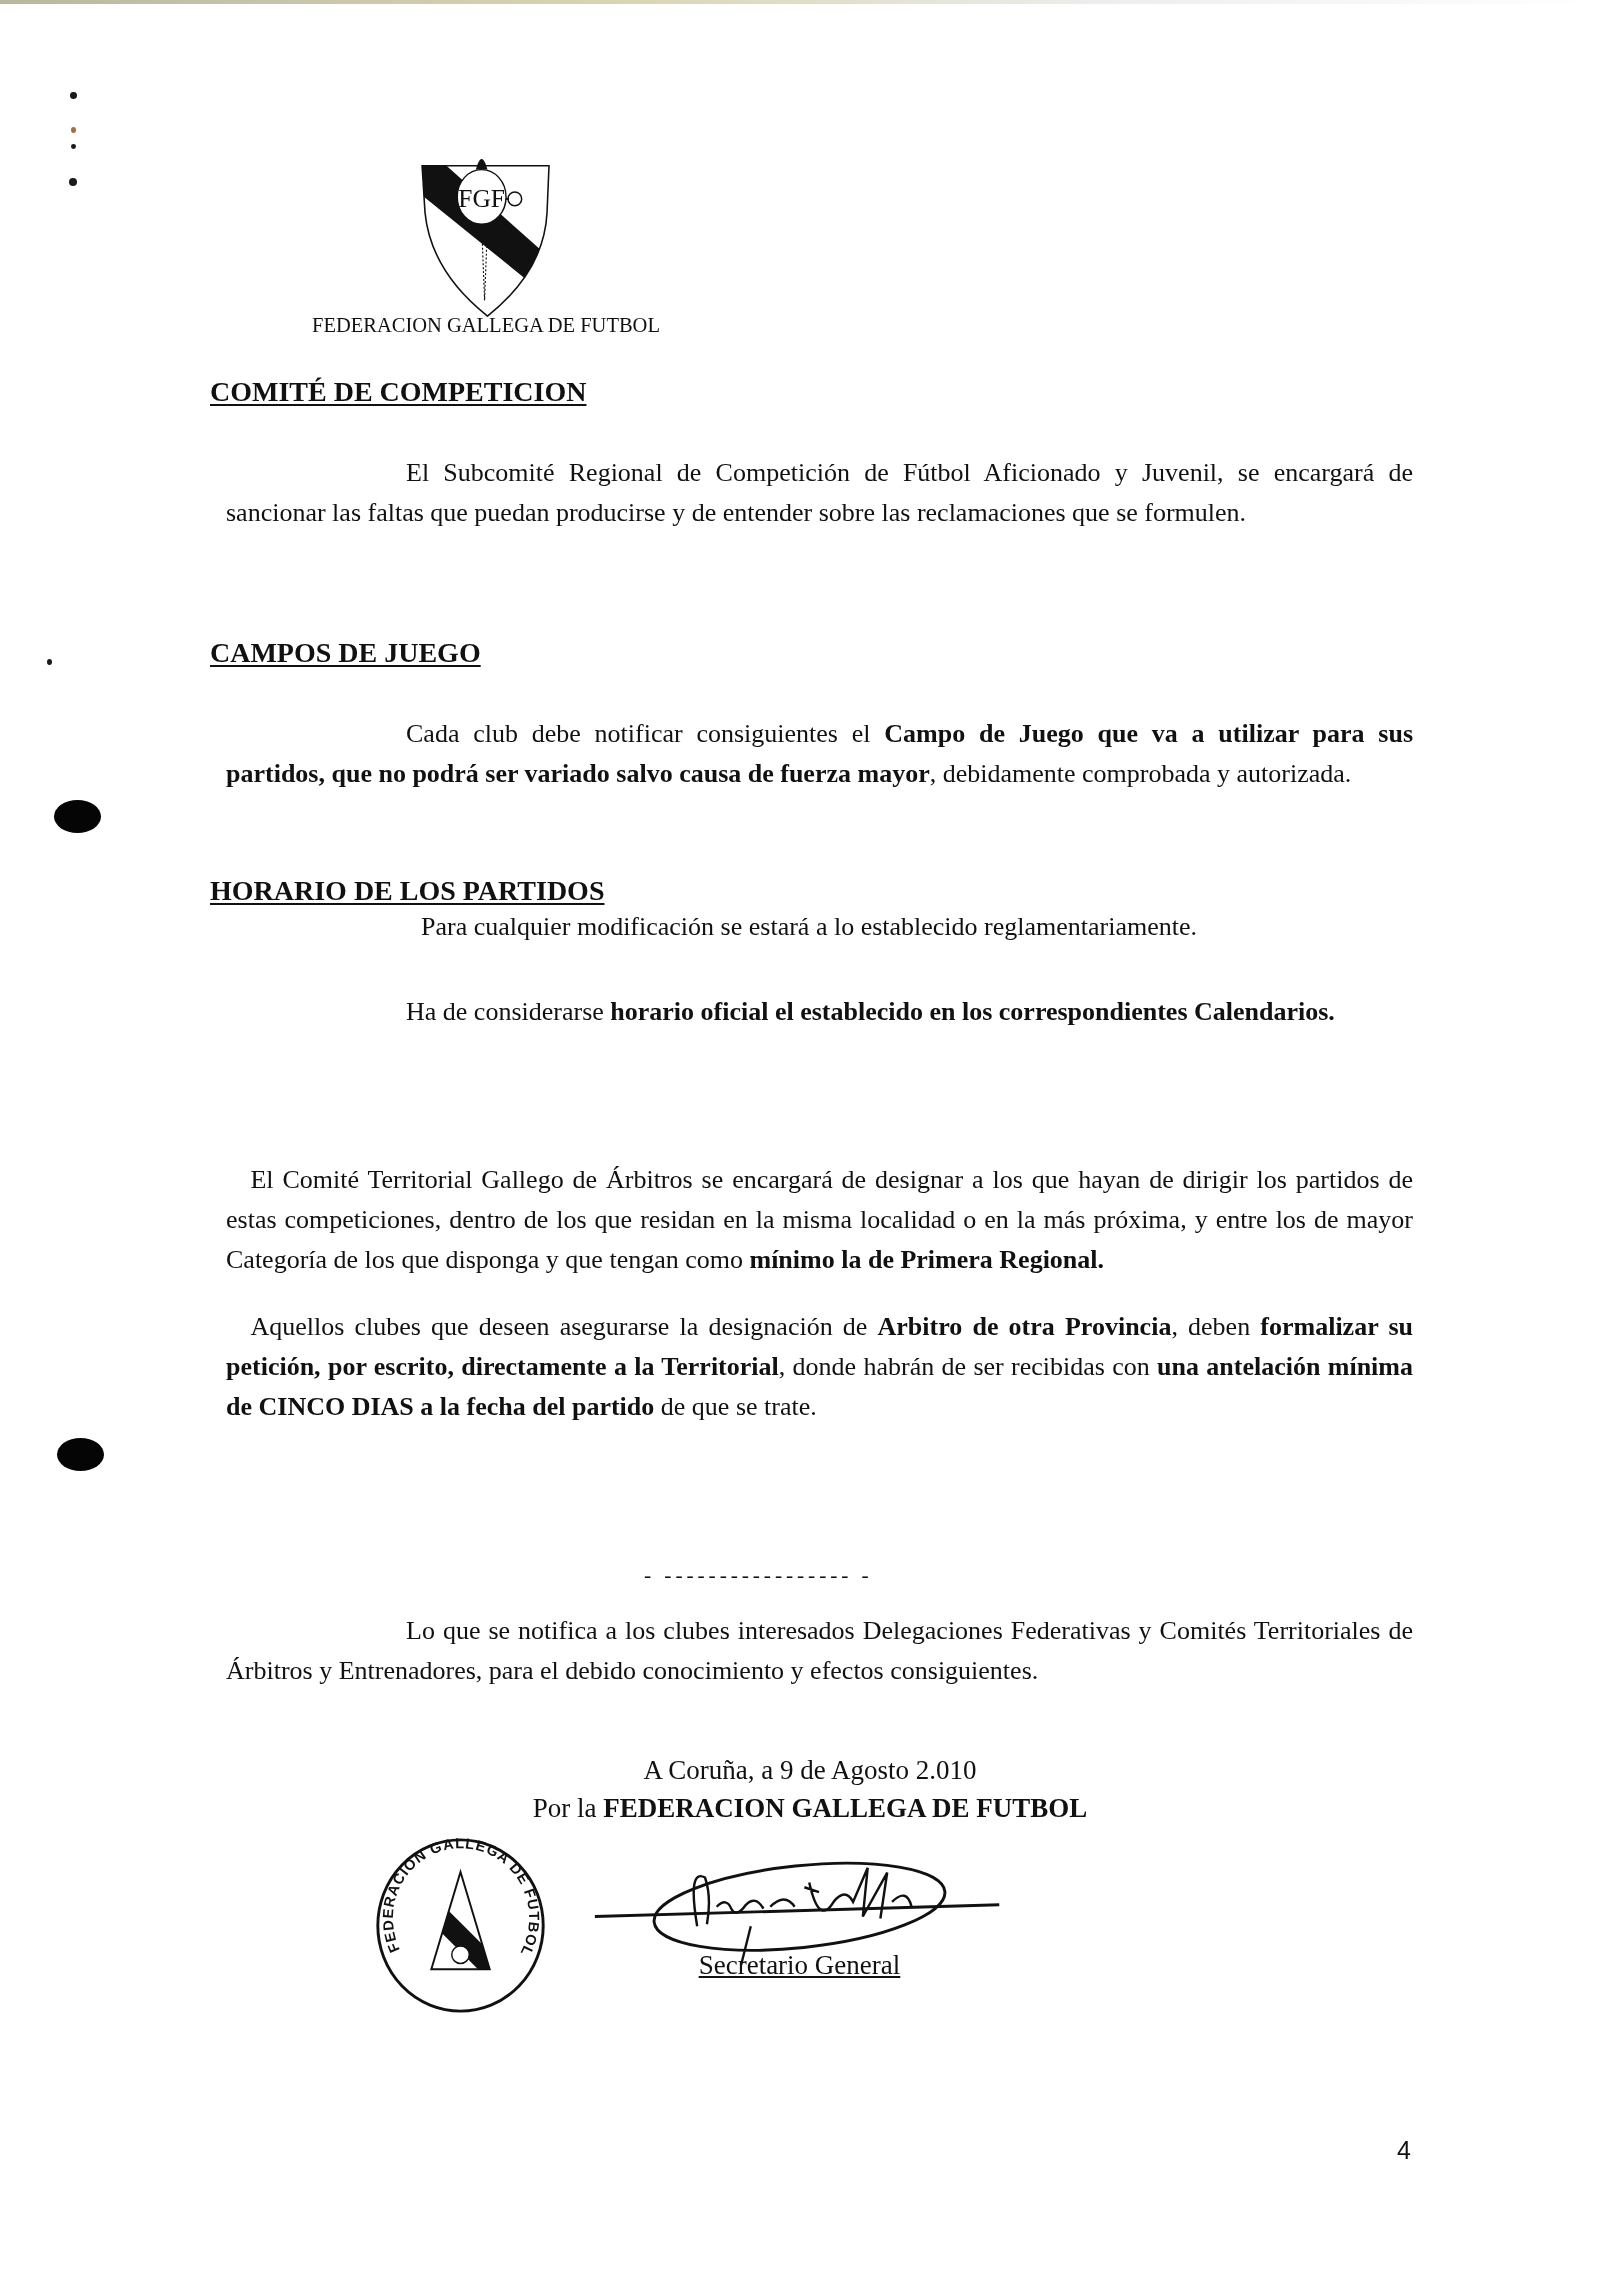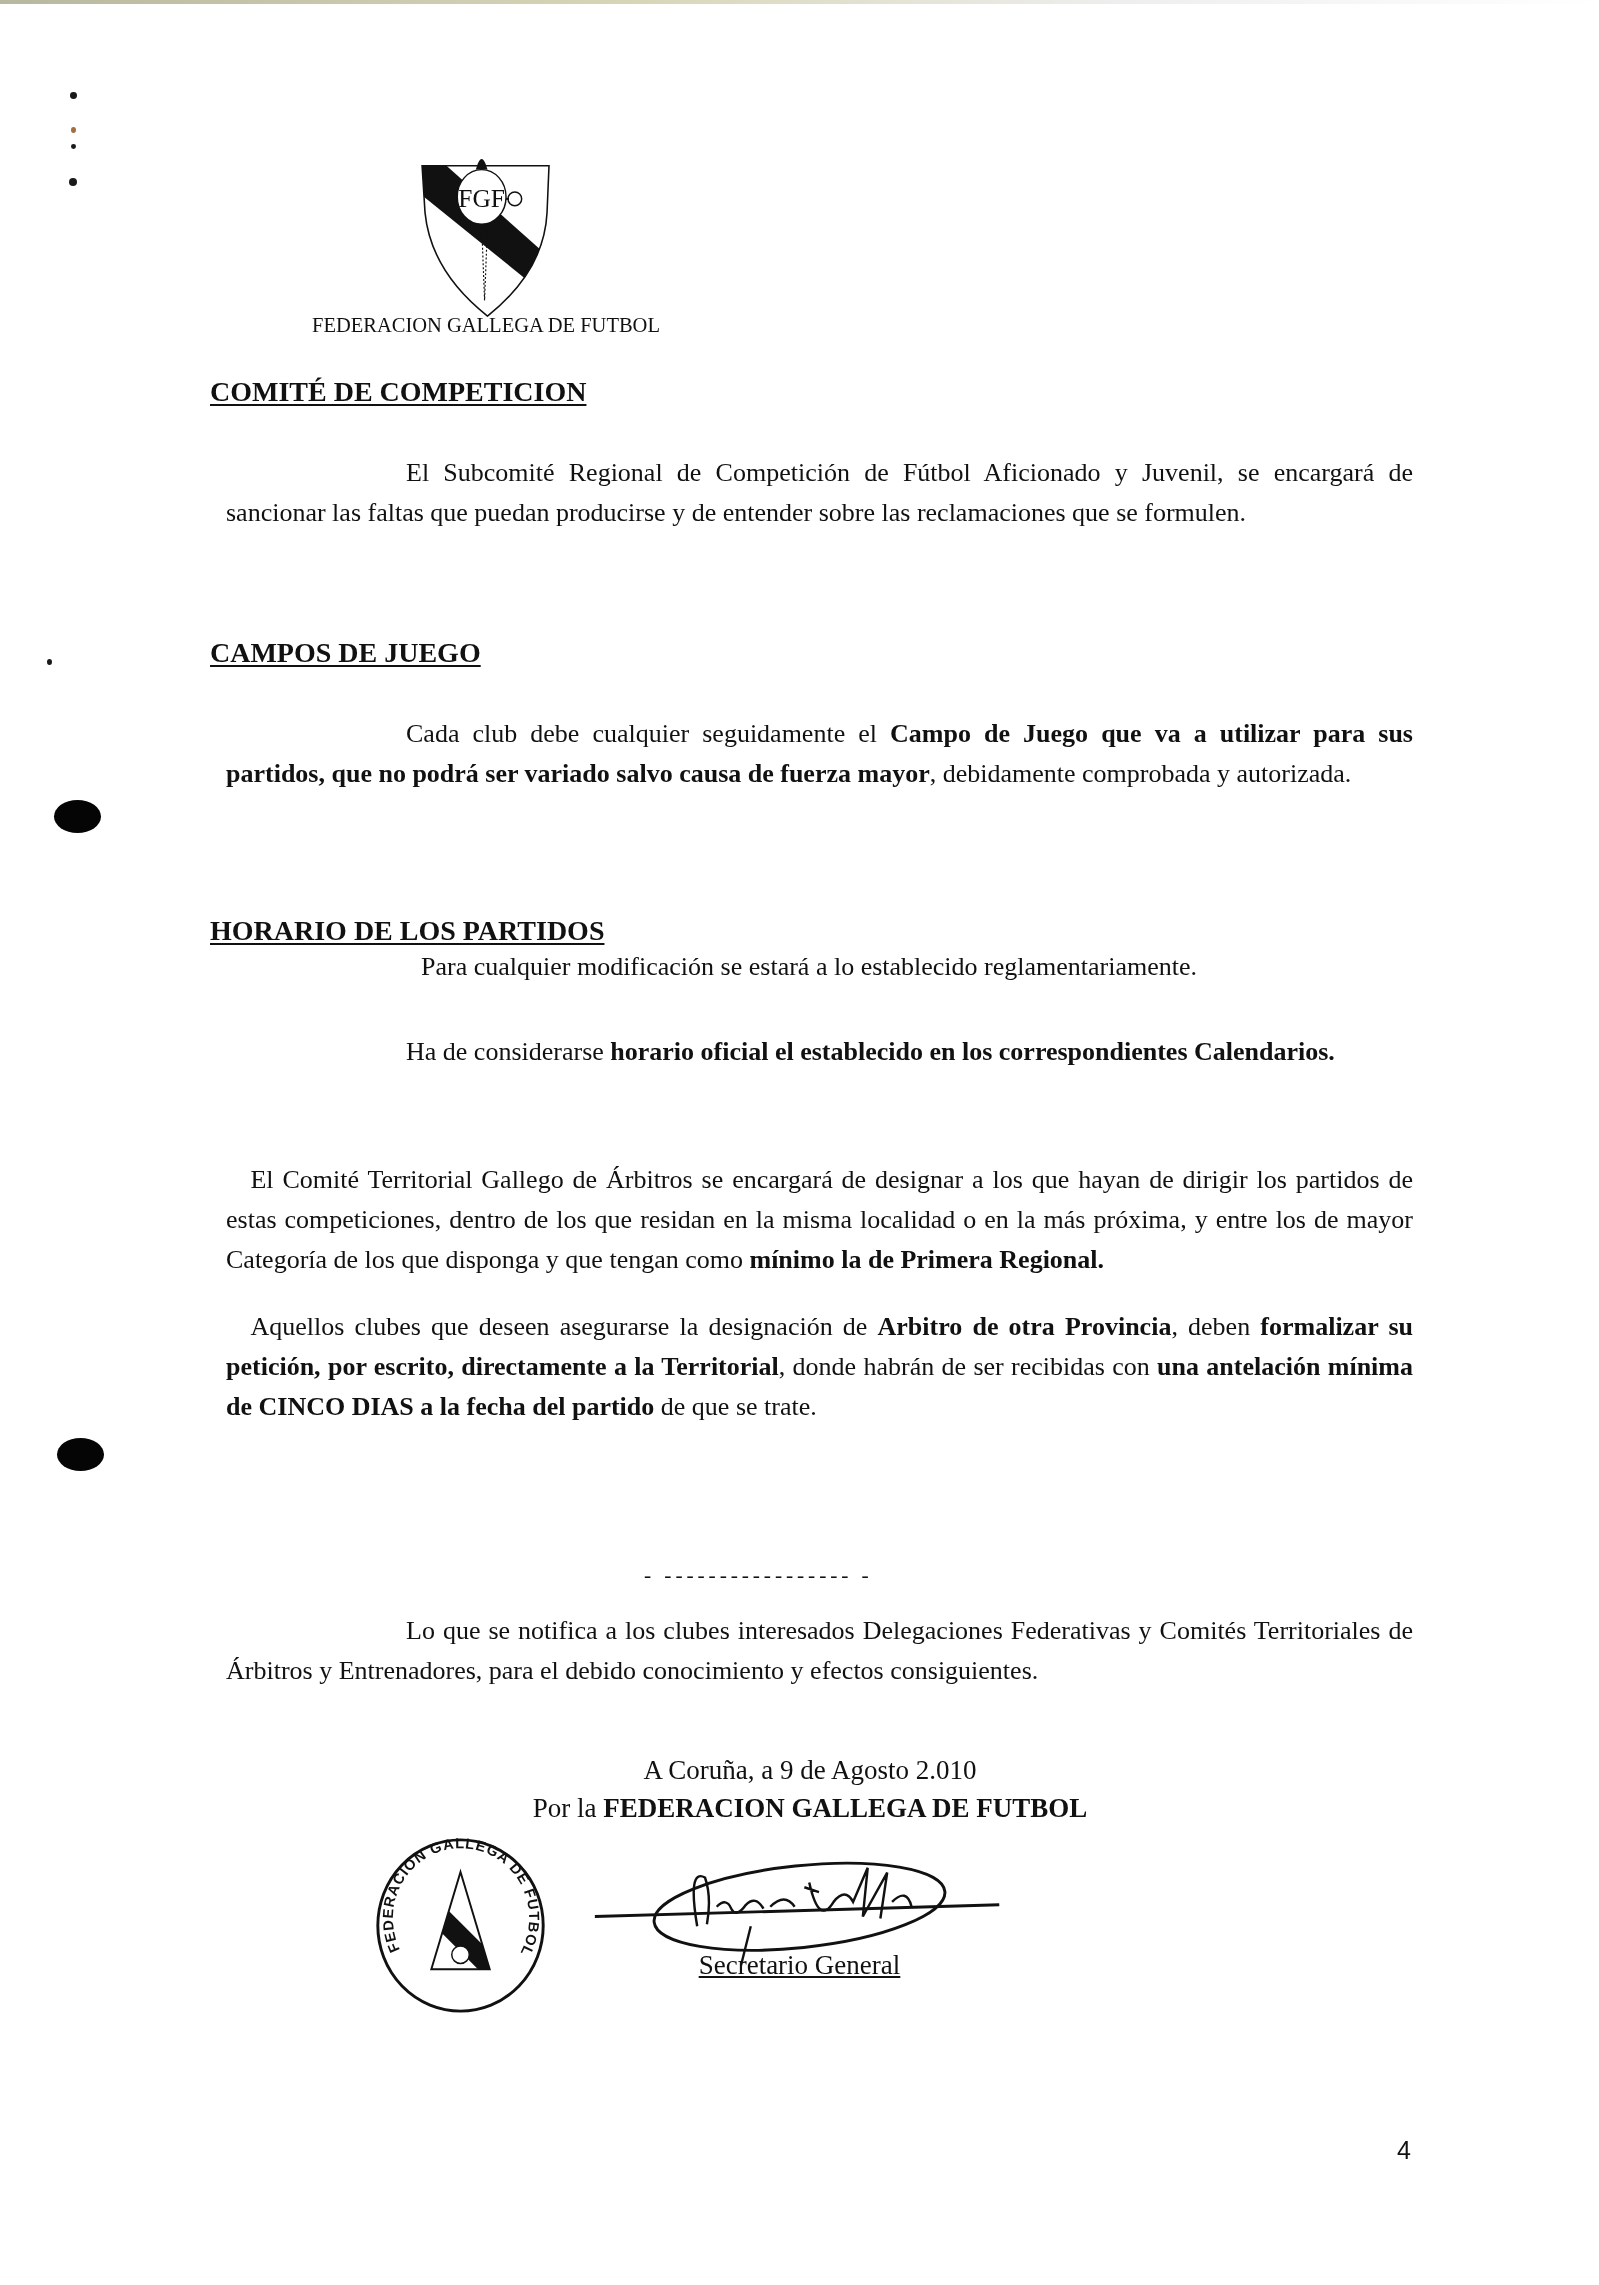--- a/index.html
+++ b/index.html
@@ -62,24 +62,24 @@
 </svg>
 <div class="logo-label">FEDERACION GALLEGA DE FUTBOL</div>
 
 <div class="section" style="top:376px;">
   <h2 class="heading">COMITÉ DE COMPETICION</h2>
   <p class="para indent" style="margin-top:45px;">El Subcomité Regional de Competición de Fútbol Aficionado y Juvenil, se encargará de sancionar las faltas que puedan producirse y de entender sobre las reclamaciones que se formulen.</p>
 </div>
 
 <div class="section" style="top:637px;">
   <h2 class="heading">CAMPOS DE JUEGO</h2>
-  <p class="para indent" style="margin-top:45px;"><span>Cada club debe cualquier seguidamente el </span><b>Campo de Juego que va a utilizar para sus partidos, que no podrá ser variado salvo causa de fuerza mayor</b><span>, debidamente comprobada y autorizada.</span></p>
+  <p class="para indent" style="margin-top:45px;"><span>Cada club debe notificar consiguientes el </span><b>Campo de Juego que va a utilizar para sus partidos, que no podrá ser variado salvo causa de fuerza mayor</b><span>, debidamente comprobada y autorizada.</span></p>
 </div>
 
-<div class="section" style="top:915px;">
+<div class="section" style="top:875px;">
   <h2 class="heading">HORARIO DE LOS PARTIDOS</h2>
   <p class="para" style="text-indent:195px;margin-top:0px;">Para cualquier modificación se estará a lo establecido reglamentariamente.</p>
   <p class="para indent" style="margin-top:45px;"><span>Ha de considerarse </span><b>horario oficial el establecido en los correspondientes Calendarios.</b></p>
 </div>
 
 <div class="section" style="top:1115px;">
   <p class="para indent-s" style="margin-top:45px;"><span>El Comité Territorial Gallego de Árbitros se encargará de designar a los que hayan de dirigir los partidos de estas competiciones, dentro de los que residan en la misma localidad o en la más próxima, y entre los de mayor Categoría de los que disponga y que tengan como </span><b>mínimo la de Primera Regional.</b></p>
   <p class="para indent-s" style="margin-top:27px;"><span>Aquellos clubes que deseen asegurarse la designación de </span><b>Arbitro de otra Provincia</b><span>, deben </span><b>formalizar su petición, por escrito, directamente a la Territorial</b><span>, donde habrán de ser recibidas con </span><b>una antelación mínima de CINCO DIAS a la fecha del partido</b><span> de que se trate.</span></p>
 </div>
 

